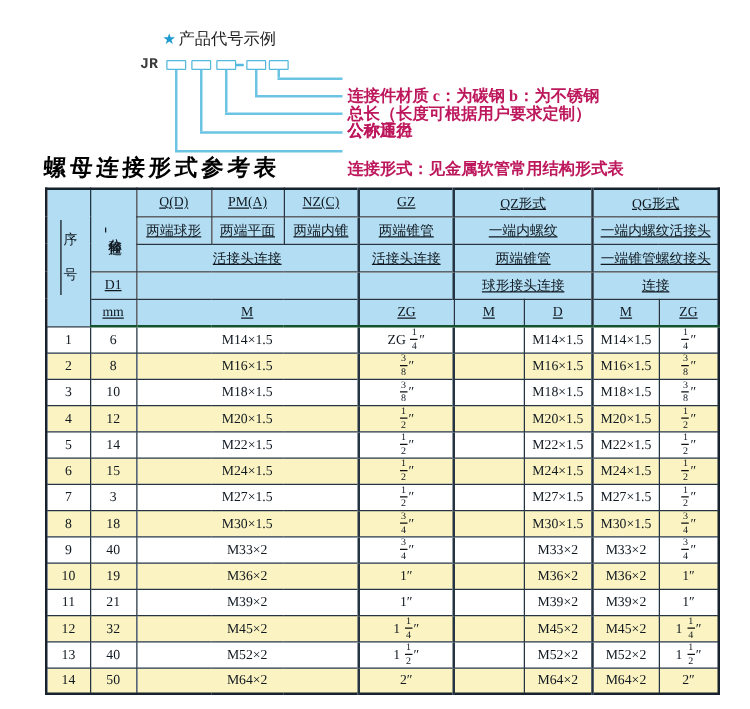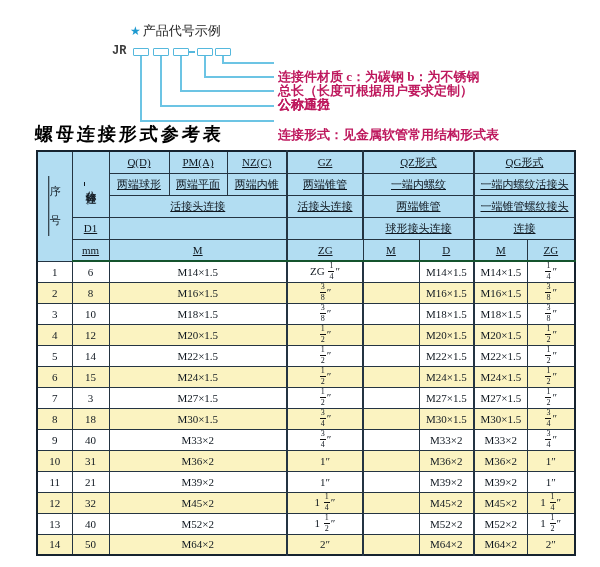--- a/index.html
+++ b/index.html
@@ -227,21 +227,21 @@
       <td>40</td>
       <td colspan="3">M33×2</td>
       <td class="sec fx"><span class="fr"><i>3</i><u>4</u></span>″</td>
       <td class="sec"></td>
       <td>M33×2</td>
       <td class="sec">M33×2</td>
       <td class="fx"><span class="fr"><i>3</i><u>4</u></span>″</td>
     </tr>
         <tr>
       <td>10</td>
-      <td>31</td>
+      <td>19</td>
       <td colspan="3">M36×2</td>
       <td class="sec fx">1″</td>
       <td class="sec"></td>
       <td>M36×2</td>
       <td class="sec">M36×2</td>
       <td class="fx">1″</td>
     </tr>
         <tr>
       <td>11</td>
       <td>21</td>

